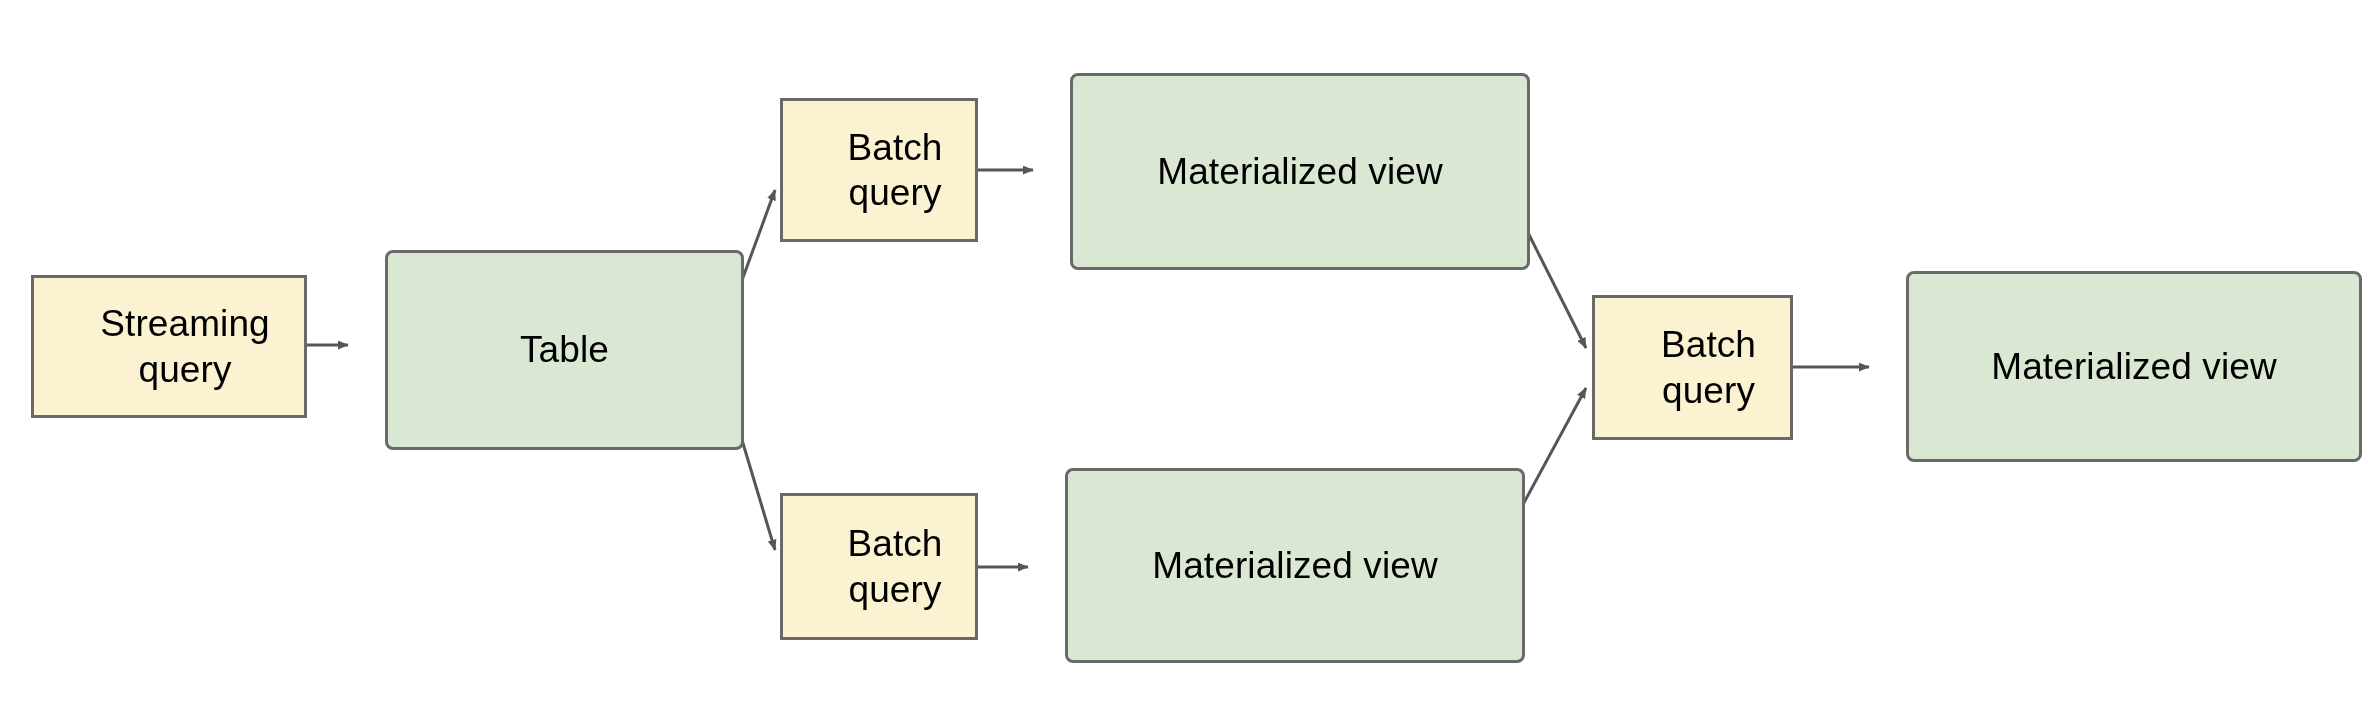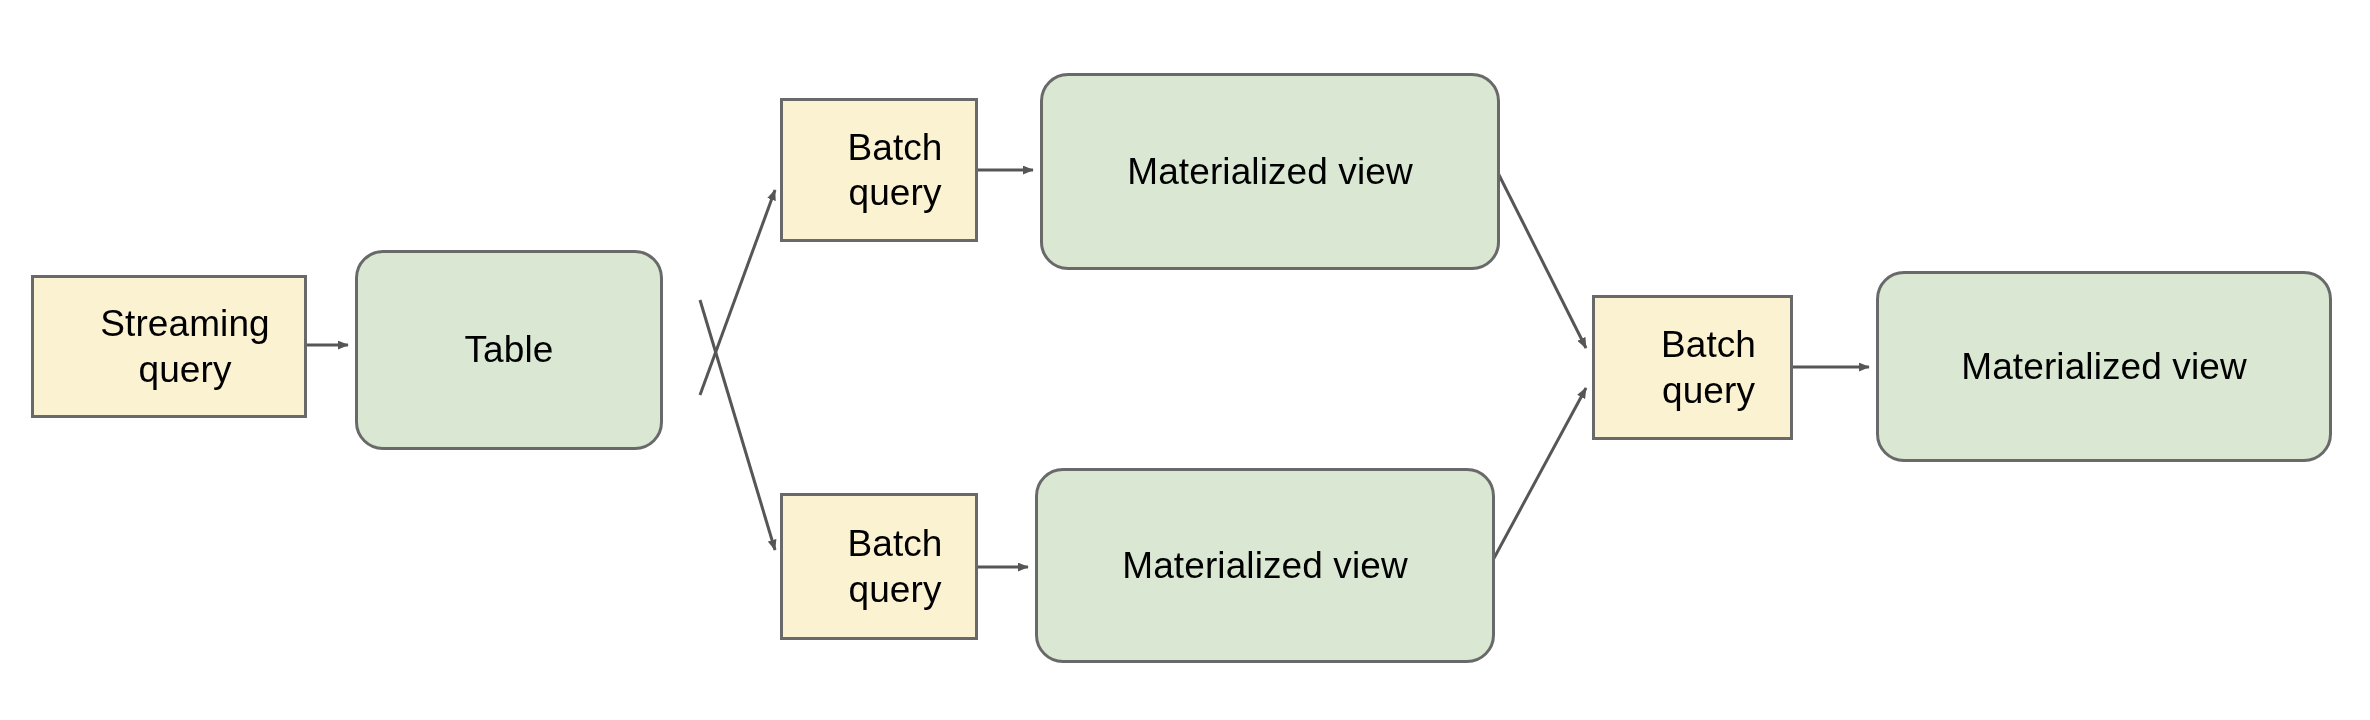--- a/index.html
+++ b/index.html
@@ -50,21 +50,22 @@
   }
   .node.process {
     background: #fbf2d2;
     border-color: #696969;
     border-radius: 0;
     padding-left: 32px;
   }
   .node.store {
     background: #dae8d3;
     border-color: #696969;
-    border-radius: 28px;
+    border-radius: 8px;
+    margin-left: 30px;
   }
 </style>
 </head>
 <body>
 
 <div id="diagram-canvas">
 
   <svg id="edge-layer" viewBox="0 0 2370 720" width="2370" height="720" xmlns="http://www.w3.org/2000/svg">
     <defs>
       <marker id="arrowhead" markerWidth="11" markerHeight="9" refX="10.2" refY="4.5" orient="auto" markerUnits="userSpaceOnUse">
@@ -81,21 +82,21 @@
         <line x1="1493" y1="560" x2="1586" y2="388" stroke="#565656" stroke-width="3" marker-end="url(#arrowhead)"></line>
         <line x1="1793" y1="367" x2="1869" y2="367" stroke="#565656" stroke-width="3" marker-end="url(#arrowhead)"></line>
       </g>
   </svg>
 
   <div class="node process" style="left: 31px; top: 275px; width: 276px; height: 143px; background: rgb(251, 242, 210); border-color: rgb(105, 105, 105); color: rgb(0, 0, 0); text-align: center;">
     <span class="node-label">Streaming
 query</span>
   </div>
 
-  <div class="node store" style="left: 355px; top: 250px; width: 308px; height: 200px; background: rgb(218, 232, 211); border-color: rgb(105, 105, 105); color: rgb(0, 0, 0);">
+  <div class="node store" style="left: 355px; top: 250px; width: 359px; height: 200px; background: rgb(218, 232, 211); border-color: rgb(105, 105, 105); color: rgb(0, 0, 0);">
     <span class="node-label">Table</span>
   </div>
 
   <div class="node process" style="left: 780px; top: 98px; width: 198px; height: 144px; background: rgb(251, 242, 210); border-color: rgb(105, 105, 105); color: rgb(0, 0, 0);">
     <span class="node-label">Batch
 query</span>
   </div>
 
   <div class="node process" style="left: 780px; top: 493px; width: 198px; height: 147px; background: rgb(251, 242, 210); border-color: rgb(105, 105, 105); color: rgb(0, 0, 0);">
     <span class="node-label">Batch

